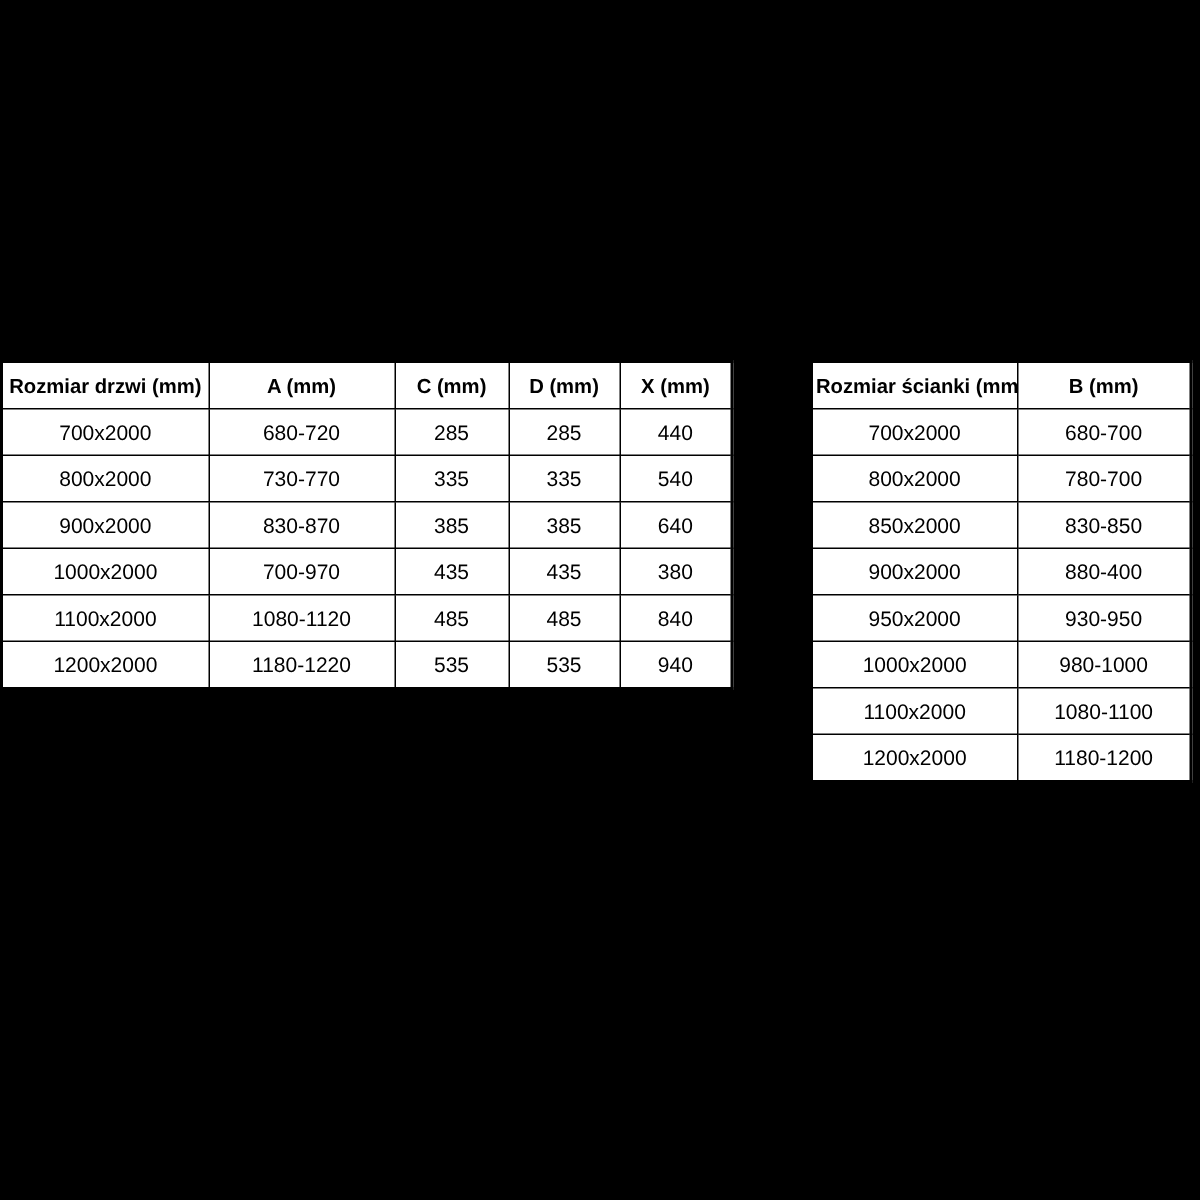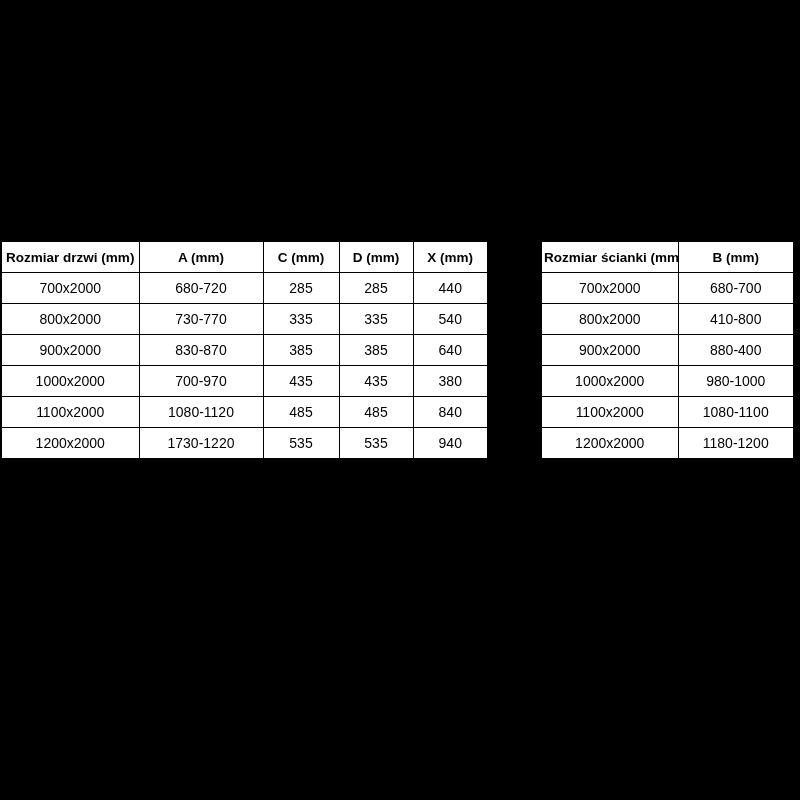--- a/index.html
+++ b/index.html
@@ -107,21 +107,21 @@
       </tr>
       <tr>
         <td>1100x2000</td>
         <td>1080-1120</td>
         <td>485</td>
         <td>485</td>
         <td>840</td>
       </tr>
       <tr>
         <td>1200x2000</td>
-        <td>1730-1220</td>
+        <td>1180-1220</td>
         <td>535</td>
         <td>535</td>
         <td>940</td>
       </tr>
     </tbody>
 </table>
 
 <table id="walls-table" class="spec-table">
   <colgroup>
     <col class="c1">
@@ -133,25 +133,33 @@
         <th>B (mm)</th>
       </tr>
   </thead>
   <tbody>
       <tr>
         <td>700x2000</td>
         <td>680-700</td>
       </tr>
       <tr>
         <td>800x2000</td>
-        <td>410-800</td>
+        <td>780-700</td>
+      </tr>
+      <tr>
+        <td>850x2000</td>
+        <td>830-850</td>
       </tr>
       <tr>
         <td>900x2000</td>
         <td>880-400</td>
+      </tr>
+      <tr>
+        <td>950x2000</td>
+        <td>930-950</td>
       </tr>
       <tr>
         <td>1000x2000</td>
         <td>980-1000</td>
       </tr>
       <tr>
         <td>1100x2000</td>
         <td>1080-1100</td>
       </tr>
       <tr>

